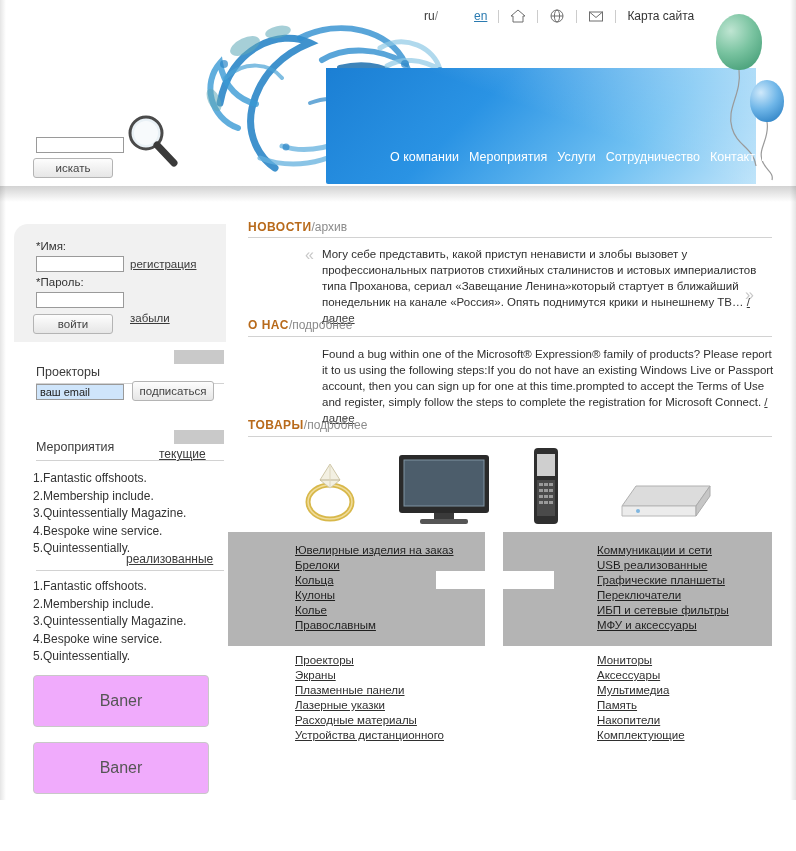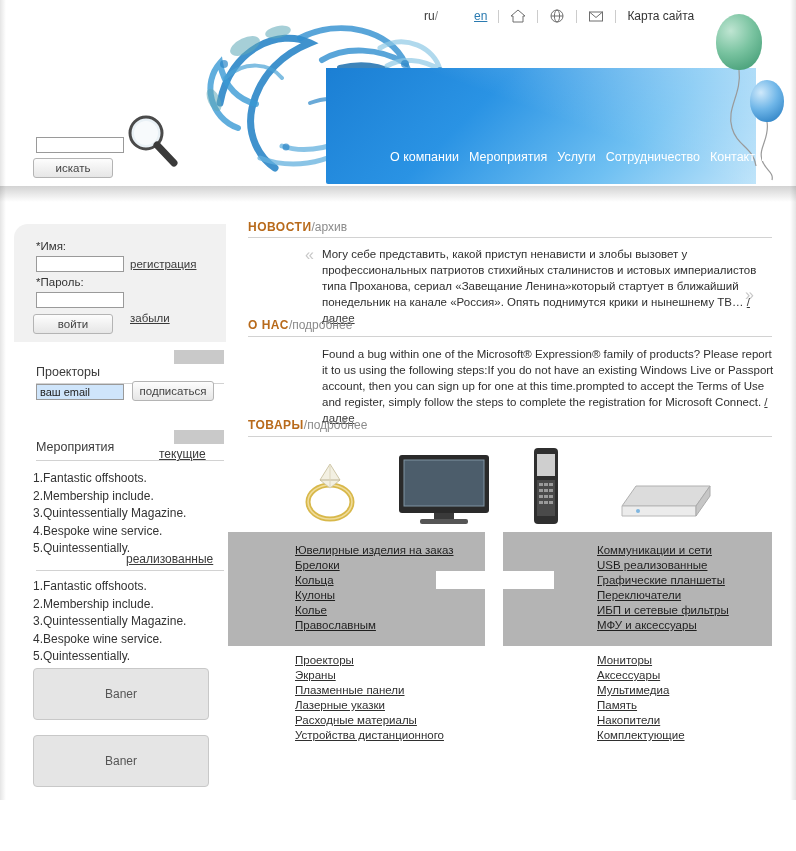--- a/index.html
+++ b/index.html
@@ -219,23 +219,23 @@
     font-size: 12px;
     color: #3b3b3b;
     text-decoration: underline;
     cursor: pointer;
   }
   .baner {
     position: absolute;
     width: 176px; height: 52px;
     border: 1px solid #c8c8c8;
     border-radius: 4px;
-    background: #e5e5e5;
+    background: #f0abfc;
     display: flex; align-items: center; justify-content: center;
-    font-size: 12px; color: #555;
+    font-size: 16px; color: #555; margin-top: 7px;
   }
 
   
   .sec-head {
     position: absolute;
     font-size: 12px;
   }
   .sec-head .main { color: #b86a1b; font-weight: bold; letter-spacing: .5px; }
   .sec-head .alt { color: #8b8b8b; }
   .rule {

